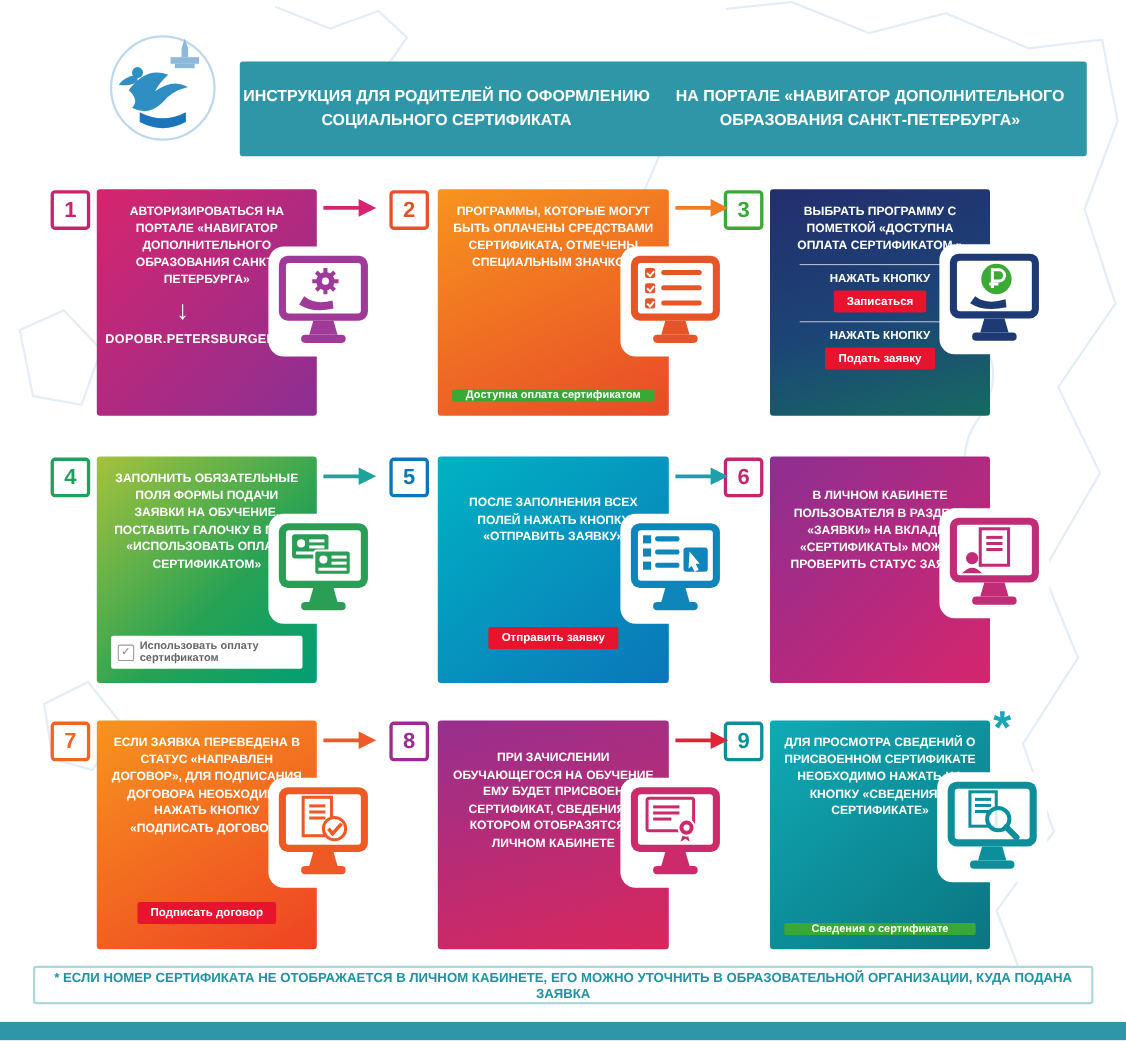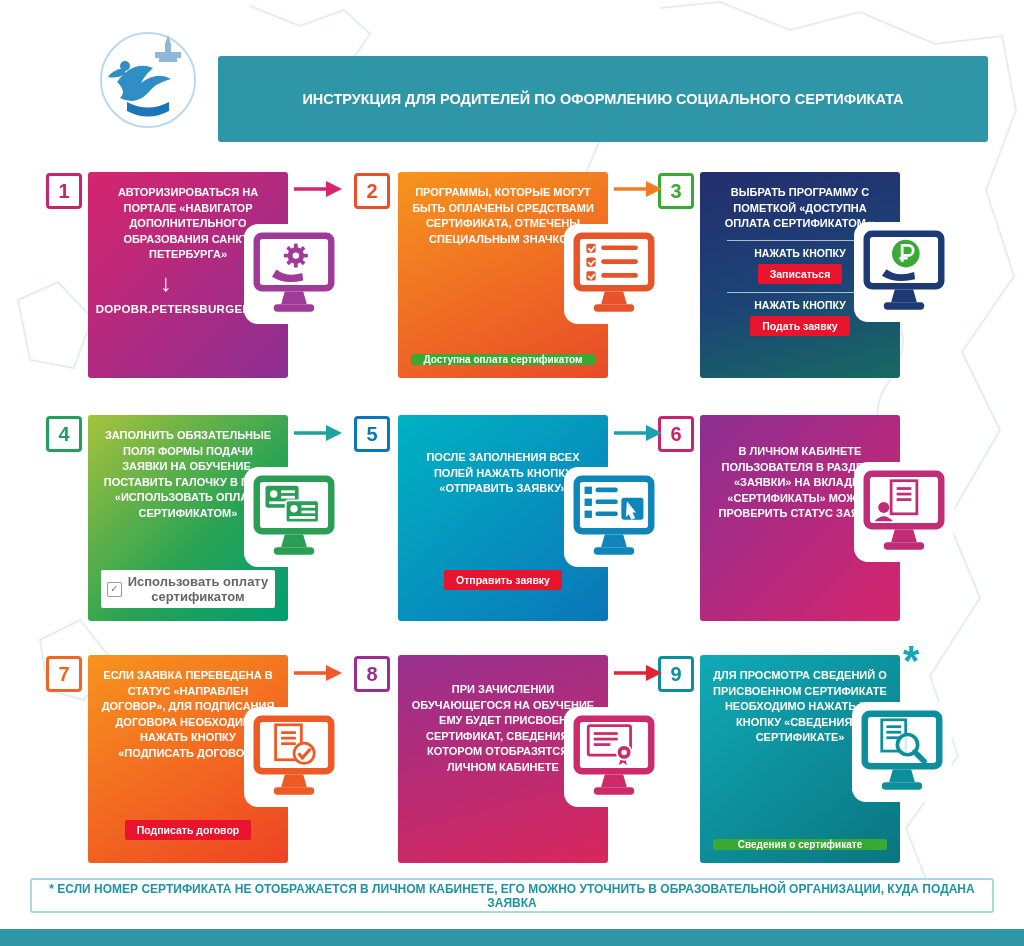--- a/index.html
+++ b/index.html
@@ -69,21 +69,21 @@
   .card9 .btn-green{margin-top:auto;}
   .card5 .btn-red{margin-top:auto;margin-bottom:18px;}
   .card7 .btn-red{margin-top:auto;margin-bottom:10px;}
   .card3 .btn-red{margin-top:2px;}
   .card6 .card-text{margin-top:16px;}
   .card8 .card-text{margin-top:14px;}
   .cb-row{background:#fff;border-radius:2px;display:flex;align-items:center;gap:5px;
           padding:4px 6px;width:100%;box-sizing:border-box;margin-top:auto;}
   .cb-box{width:13px;height:13px;border:1px solid #999;border-radius:2px;font-size:10px;line-height:11px;
           color:#777;text-align:center;background:#fff;flex:0 0 auto;}
-  .cb-label{color:#666;font-size:13px;font-weight:bold;text-align:center;}
+  .cb-label{color:#666;font-size:10px;font-weight:bold;text-align:left;}
   .asterisk{position:absolute;left:903px;top:640px;color:#18a7b6;font-size:42px;font-weight:bold;line-height:1;}
 
   
   .footer{position:absolute;left:30px;top:878px;width:964px;height:35px;background:#fff;
           border:2px solid #aad8e0;border-radius:3px;box-sizing:border-box;display:flex;
           align-items:center;justify-content:center;color:#1e93a4;font-weight:bold;font-size:12px;text-align:center;}
   .bottom-strip{position:absolute;left:0;top:929px;width:1024px;height:17px;background:#2e96a6;}
 </style>
 </head>
 <body>
@@ -112,20 +112,21 @@
     <g fill="#2f8fc5">
       <circle cx="30" cy="36" r="5"></circle>
       <path d="M30 38 q-13 2 -17 9 q9 2 17 -3 z"></path>
       <path d="M22 52 Q38 30 58 38 Q50 45 46 53 Q62 41 76 49 Q60 53 53 63 Q40 76 25 68 Q32 61 22 52 Z"></path>
     </g>
     <path d="M32 72 q21 11 42 0 l0 9 q-21 11 -42 0 z" fill="#1b75bb"></path>
   </svg>
 
   <div class="header">
     <div>ИНСТРУКЦИЯ ДЛЯ РОДИТЕЛЕЙ ПО ОФОРМЛЕНИЮ СОЦИАЛЬНОГО СЕРТИФИКАТА</div>
+    <div>НА ПОРТАЛЕ «НАВИГАТОР ДОПОЛНИТЕЛЬНОГО ОБРАЗОВАНИЯ САНКТ-ПЕТЕРБУРГА»</div>
   </div>
 
   <div class="card card1">
     <div class="card-text">АВТОРИЗИРОВАТЬСЯ НА ПОРТАЛЕ «НАВИГАТОР ДОПОЛНИТЕЛЬНОГО ОБРАЗОВАНИЯ САНКТ-ПЕТЕРБУРГА»</div>
     <div class="down-arrow">↓</div>
     <div class="card-url">DOPOBR.PETERSBURGEDU.RU</div>
   </div>
 
   <div class="card card2">
     <div class="card-text">ПРОГРАММЫ, КОТОРЫЕ МОГУТ БЫТЬ ОПЛАЧЕНЫ СРЕДСТВАМИ СЕРТИФИКАТА, ОТМЕЧЕНЫ СПЕЦИАЛЬНЫМ ЗНАЧКОМ</div>

